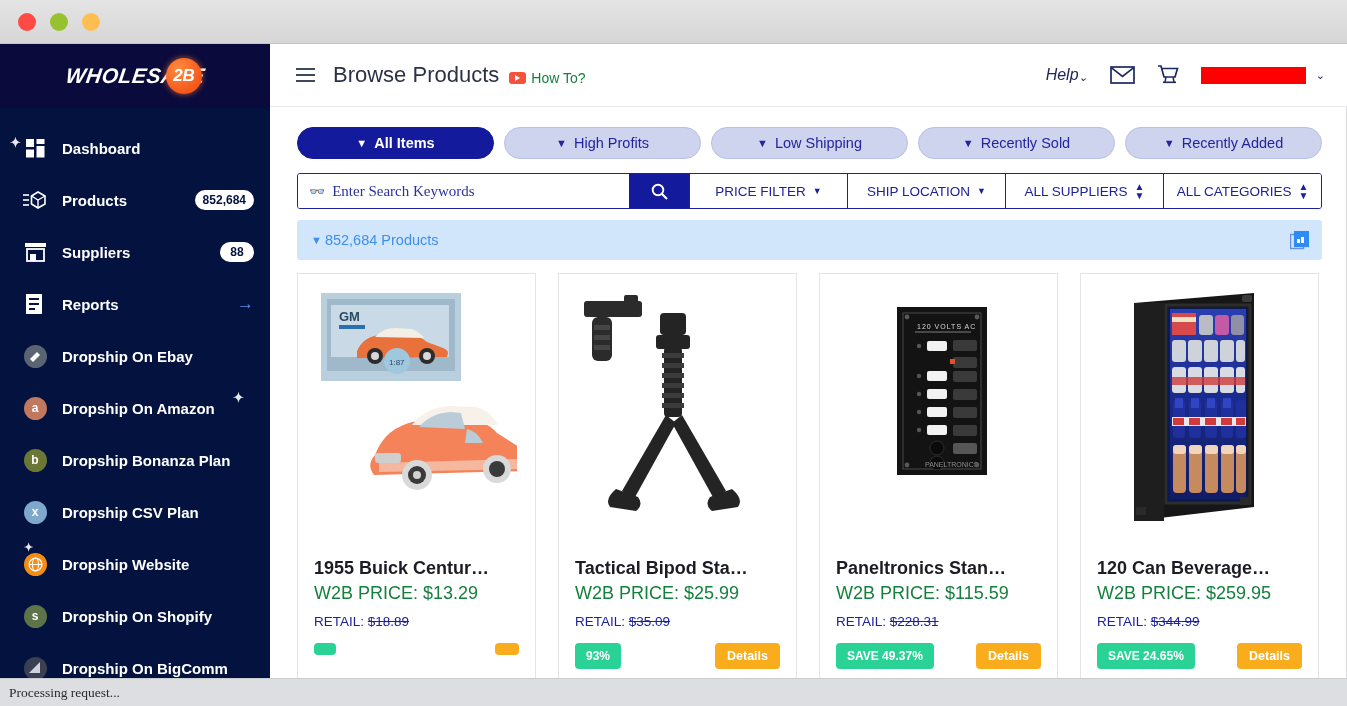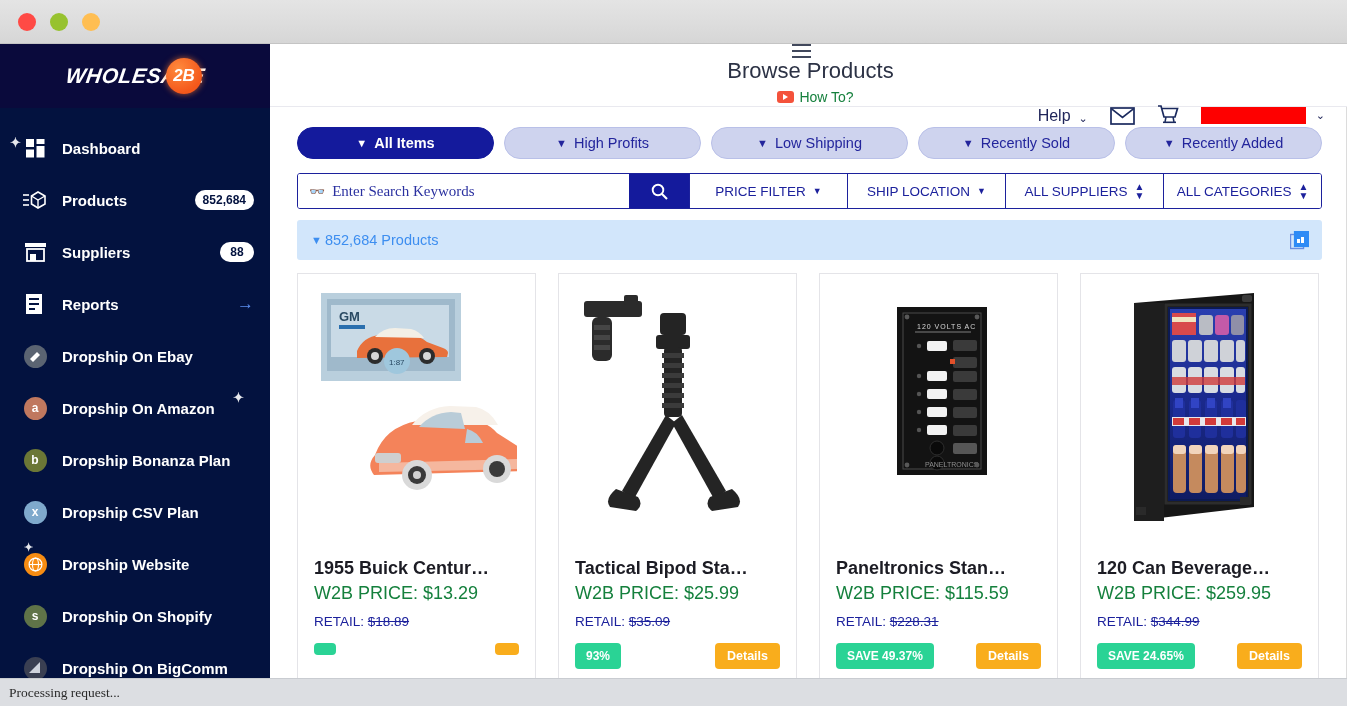--- a/index.html
+++ b/index.html
@@ -103,21 +103,20 @@
     width: 1077px; height: 634px;
     background: #ffffff;
     overflow: hidden;
   }
   .topbar {
     height: 63px;
     background: #ffffff;
     border-bottom: 1px solid #e9e9ef;
     display: flex; align-items: center;
     padding: 0 22px 0 26px;
-    flex-direction: column;
   }
   .hamburger { display: flex; flex-direction: column; gap: 4px; cursor: pointer; margin-right: 18px; }
   .hamburger span { display: block; width: 19px; height: 2px; background: #41485c; }
   .page-title {
     font-size: 22px; color: #2c3245; font-weight: 400;
     white-space: nowrap;
   }
   .howto {
     display: flex; align-items: center; gap: 5px;
     margin-left: 10px; margin-top: 5px;
@@ -127,21 +126,21 @@
     display: flex; align-items: center; justify-content: center;
   }
   .yt::after {
     content: ""; width: 0; height: 0;
     border-left: 5px solid #fff;
     border-top: 3.5px solid transparent;
     border-bottom: 3.5px solid transparent;
   }
   .howto-text { color: #15803d; font-size: 14px; }
   .topbar-right { margin-left: auto; display: flex; align-items: center; gap: 22px; }
-  .help { display: flex; align-items: flex-end; gap: 8px; color: #20265a; font-size: 16px; cursor: pointer; }
+  .help { display: flex; align-items: flex-end; gap: 0; color: #20265a; font-size: 16px; cursor: pointer; font-style: italic; }
   .caret { font-size: 11px; color: #20265a; }
   .icon-btn { cursor: pointer; display: flex; align-items: center; }
   .user-redact {
     width: 105px; height: 17px; background: #fe0000;
   }
   .user-wrap { display: flex; align-items: center; gap: 10px; cursor: pointer; }
 
   
   .content { padding: 20px 25px 0 27px; height: 571px; overflow: hidden; position: relative; }
 

